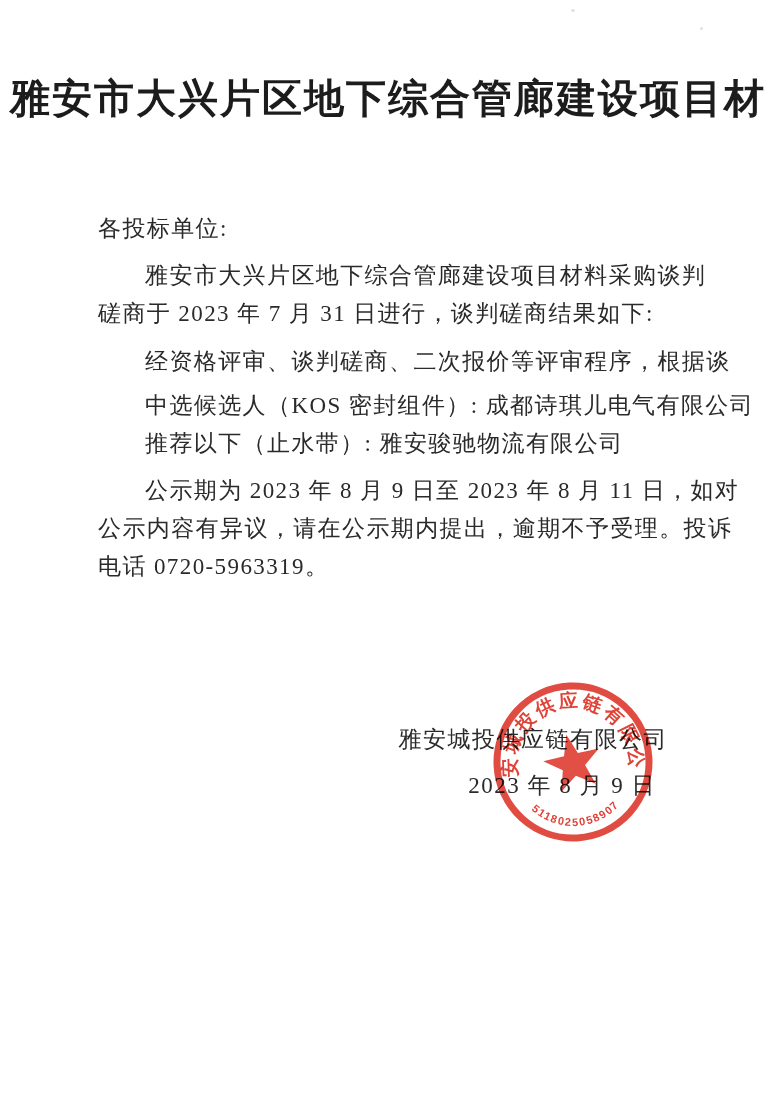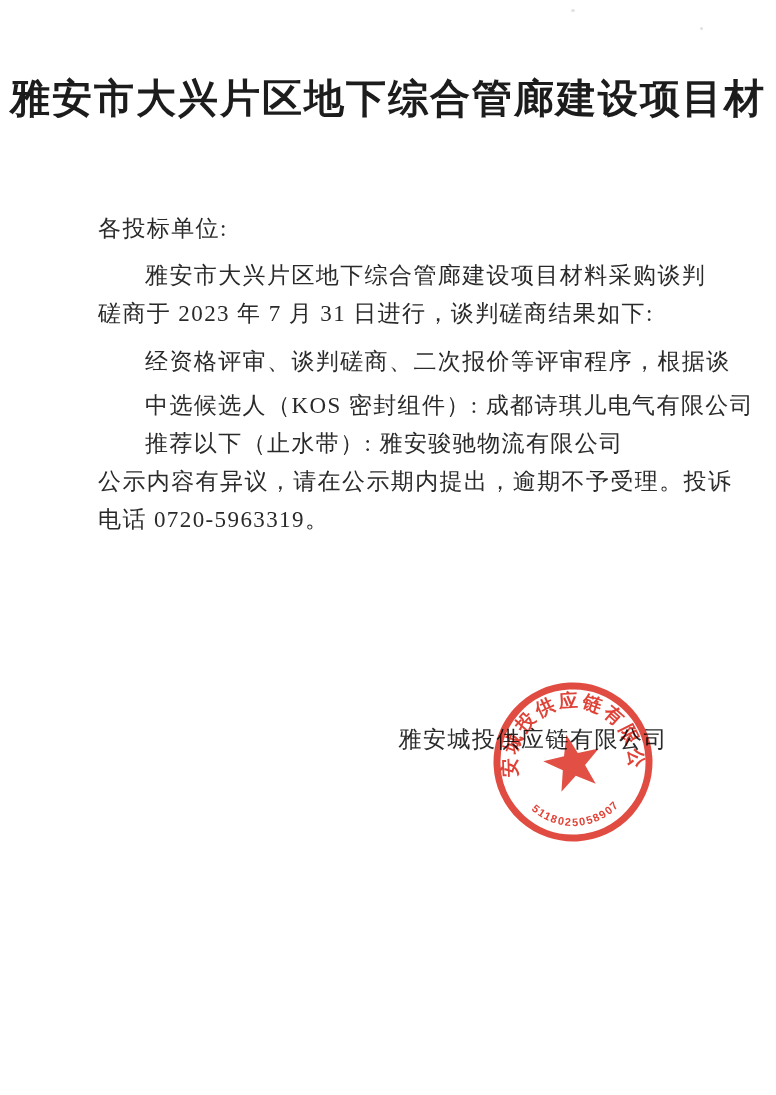--- a/index.html
+++ b/index.html
@@ -107,26 +107,28 @@
     <div>雅安市大兴片区地下综合管廊建设项目材</div>
   </div>
 
   <div class="body-text">
     <div class="line">各投标单位:</div>
     <div class="line indent gap8">雅安市大兴片区地下综合管廊建设项目材料采购谈判</div>
     <div class="line">磋商于 2023 年 7 月 31 日进行，谈判磋商结果如下:</div>
     <div class="line indent gap9">经资格评审、谈判磋商、二次报价等评审程序，根据谈</div>
     <div class="line indent gap6">中选候选人（KOS 密封组件）: 成都诗琪儿电气有限公司</div>
     <div class="line indent">推荐以下（止水带）: 雅安骏驰物流有限公司</div>
+    <div class="line indent gap8">公示期为 2023 年 8 月 9 日至 2023 年 8 月 11 日，如对</div>
     <div class="line">公示内容有异议，请在公示期内提出，逾期不予受理。投诉</div>
     <div class="line">电话 0720-5963319。</div>
   </div>
 
   <div class="signature">
     <div class="sig-company">雅安城投供应链有限公司</div>
+    <div class="sig-date">2023 年 8 月 9 日</div>
   </div>
 
   <svg class="stamp" viewBox="0 0 168 168" width="168" height="168" xmlns="http://www.w3.org/2000/svg">
     <circle cx="84" cy="84" r="76" fill="none" stroke="#dd3428" stroke-width="7" opacity="0.95"></circle>
     <path id="arcTop" d="M 30.4,105.5 A 57,57 0 1 1 137.6,105.5" fill="none"></path>
     <text class="stamp-company-text" fill="#dd3428" text-anchor="middle">
       <textPath href="#arcTop" startOffset="50%">雅安城投供应链有限公司</textPath>
     </text>
     <polygon fill="#de392c" opacity="0.95" transform="rotate(-10 84 86)" points="84,56 91.1,76.3 112.5,76.7 95.4,89.7 101.6,110.3 84,98 66.4,110.3 72.6,89.7 55.5,76.7 76.9,76.3"></polygon>
     <path id="arcBottom" d="M 33.2,121.6 A 62,62 0 0 0 134.8,121.6" fill="none"></path>

